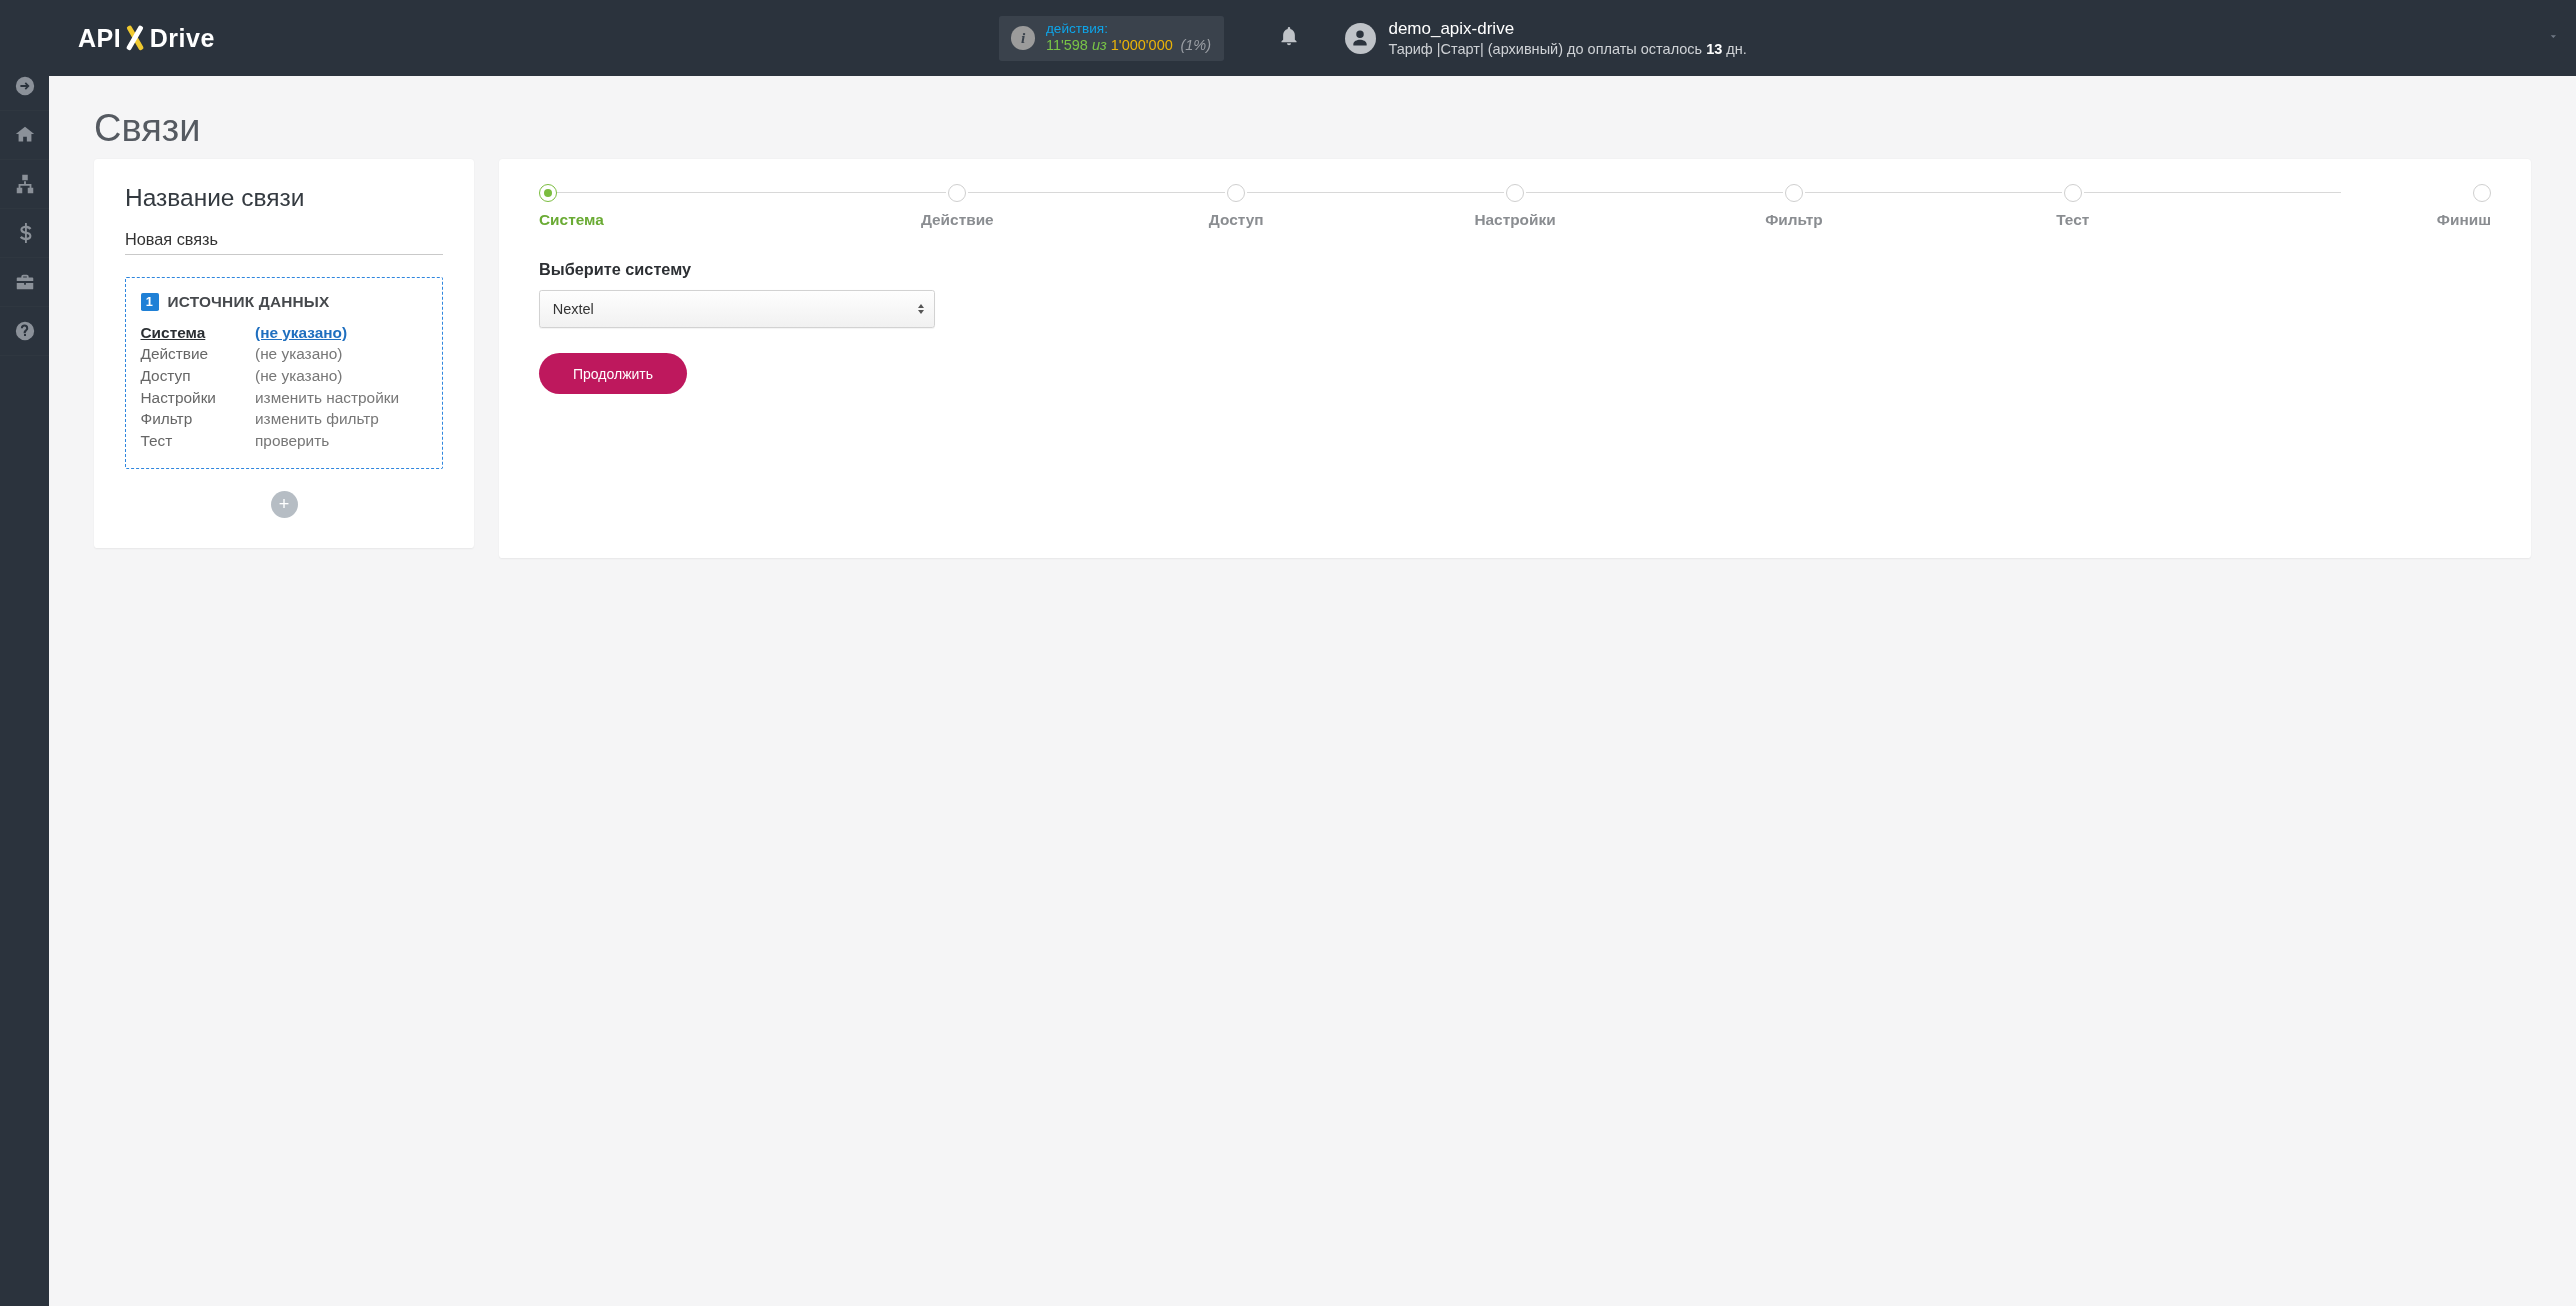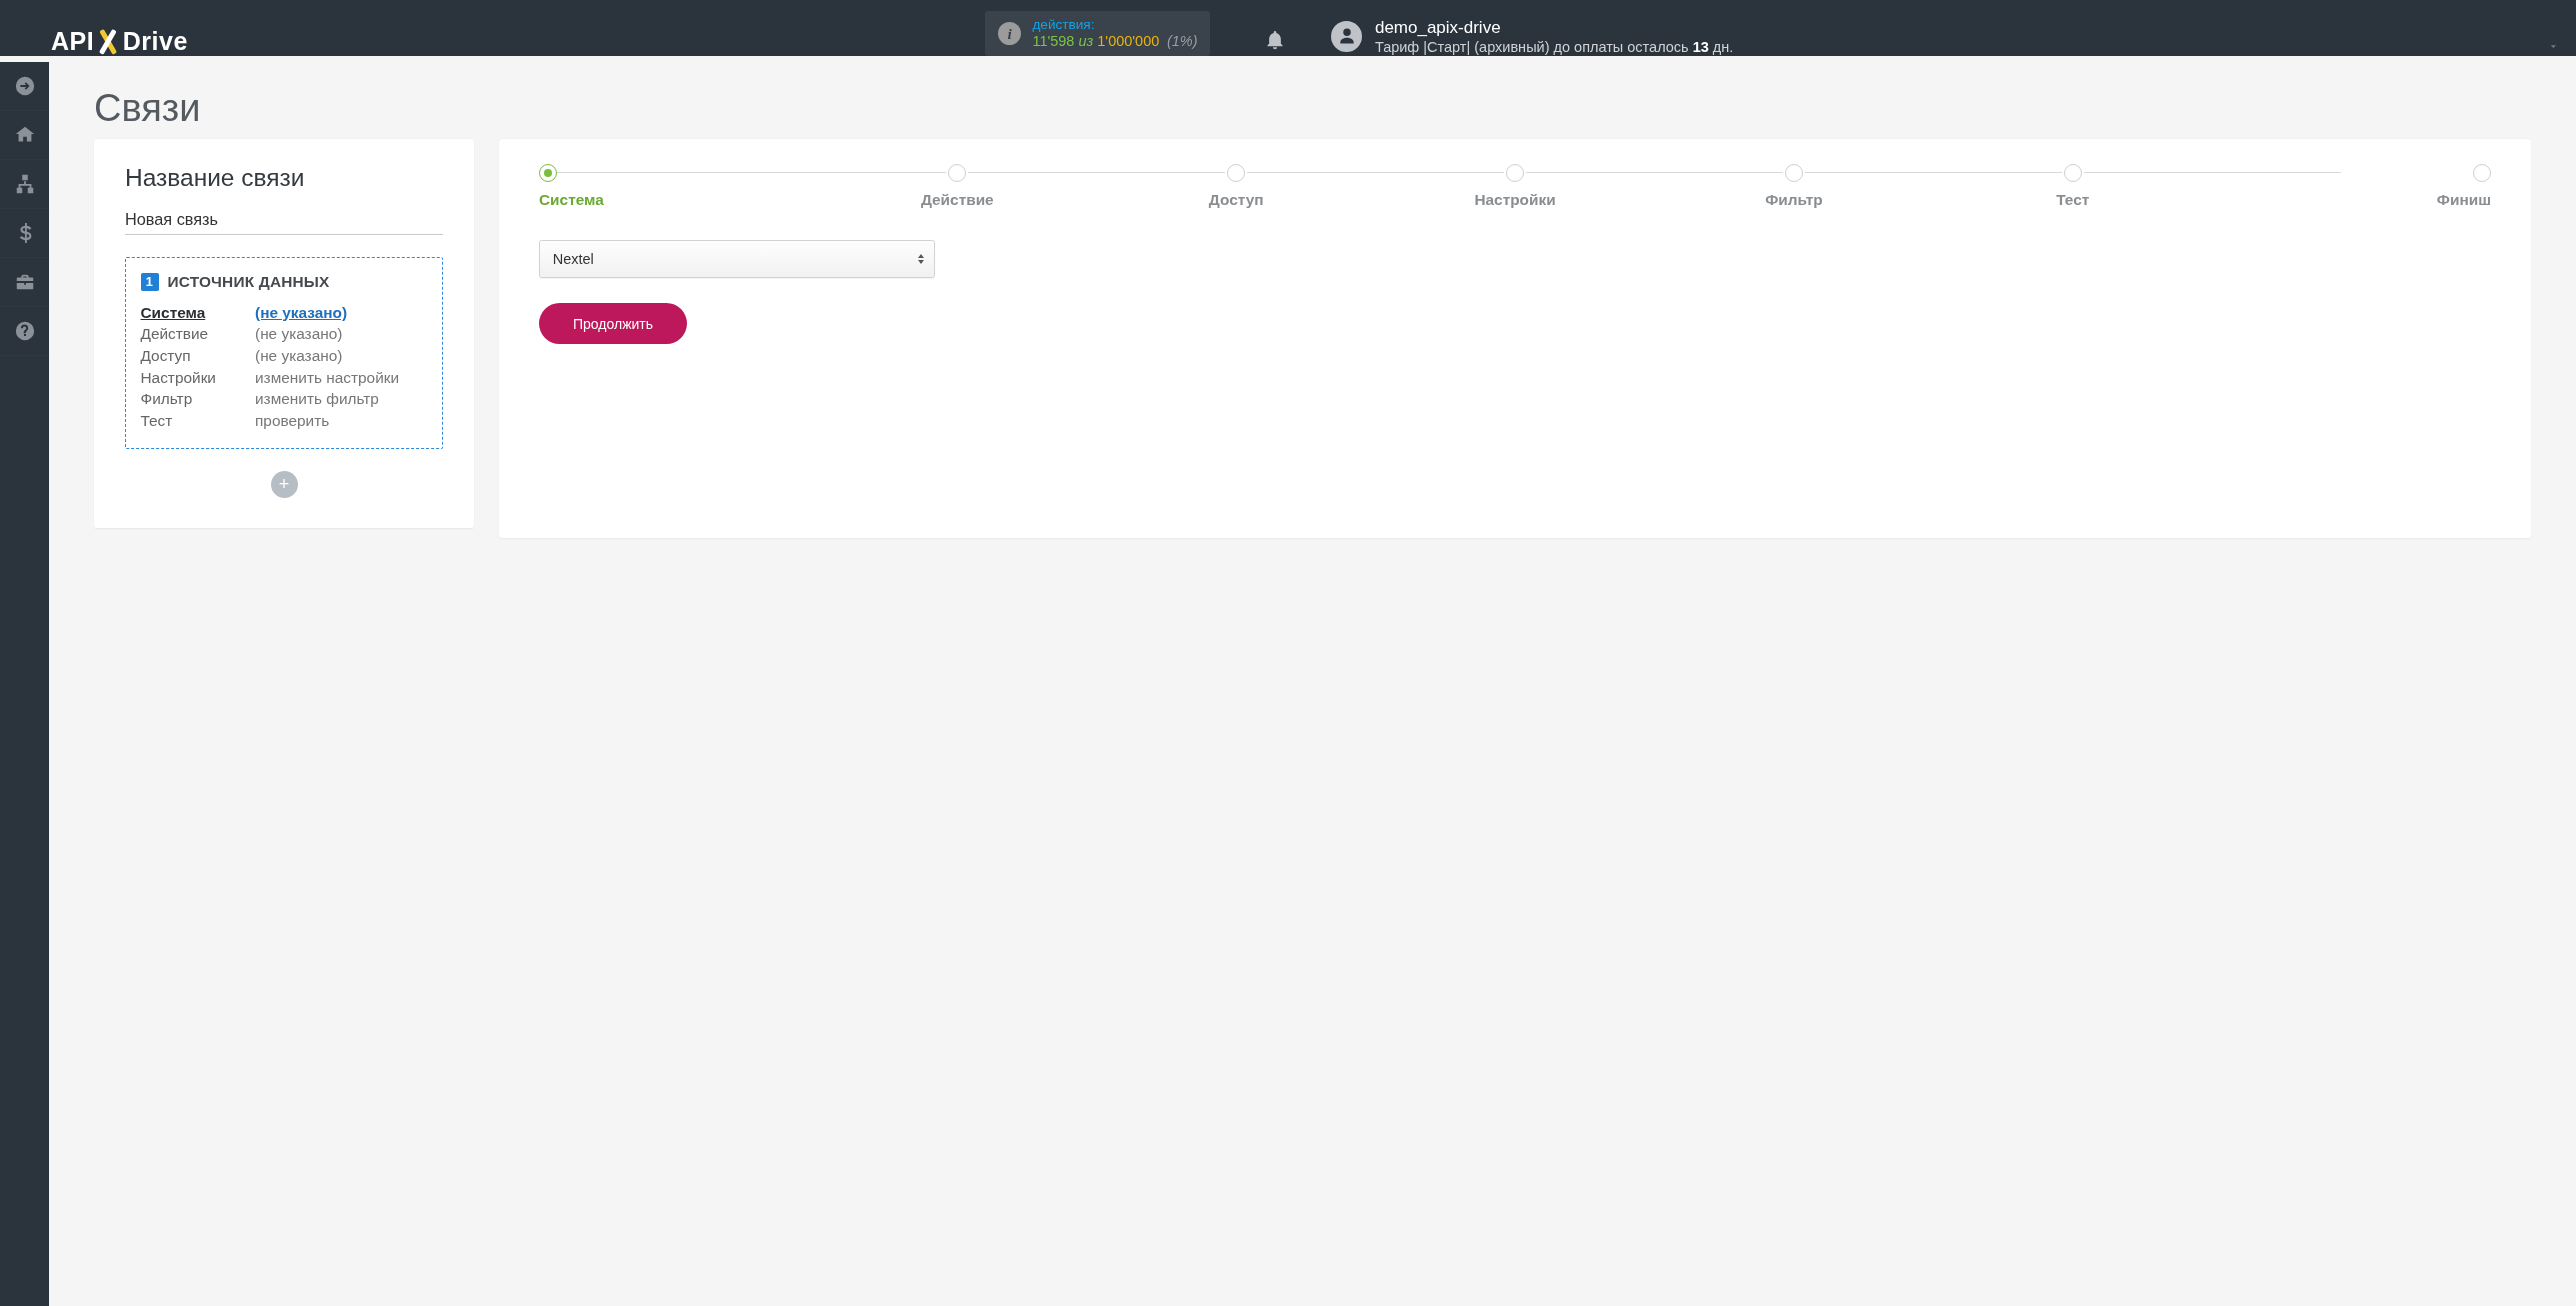--- a/index.html
+++ b/index.html
@@ -6,25 +6,25 @@
   html, body { height: 100%; }
   body {
     font-family: -apple-system, BlinkMacSystemFont, "Segoe UI", Arial, sans-serif;
     background: #f5f5f6;
     color: #333;
     font-size: 14.5px;
   }
 
   
   .header {
-    height: 56px;
+    height: 76px;
     background: #2b333d;
     display: flex;
-    align-items: flex-end;
-    padding: 0 0 0 51px;
+    align-items: center;
+    padding: 0 0 0 78px;
     position: relative;
   }
   .logo {
     display: flex;
     align-items: center;
     font-weight: 800;
     font-size: 25px;
     letter-spacing: 0.5px;
     color: #fff;
     gap: 0;
@@ -453,20 +453,21 @@
           <div class="step">
             <div class="step-circle"></div>
             <div class="step-label">Тест</div>
           </div>
           <div class="step">
             <div class="step-circle"></div>
             <div class="step-label">Финиш</div>
           </div>
         </div>
 
+      <div class="field-label">Выберите систему</div>
       <div class="select-wrap">
         <select class="select">
           <option>Nextel</option>
         </select>
         <div class="select-caret">
           <span class="up"></span>
             <span class="dn"></span>
         </div>
       </div>
 

